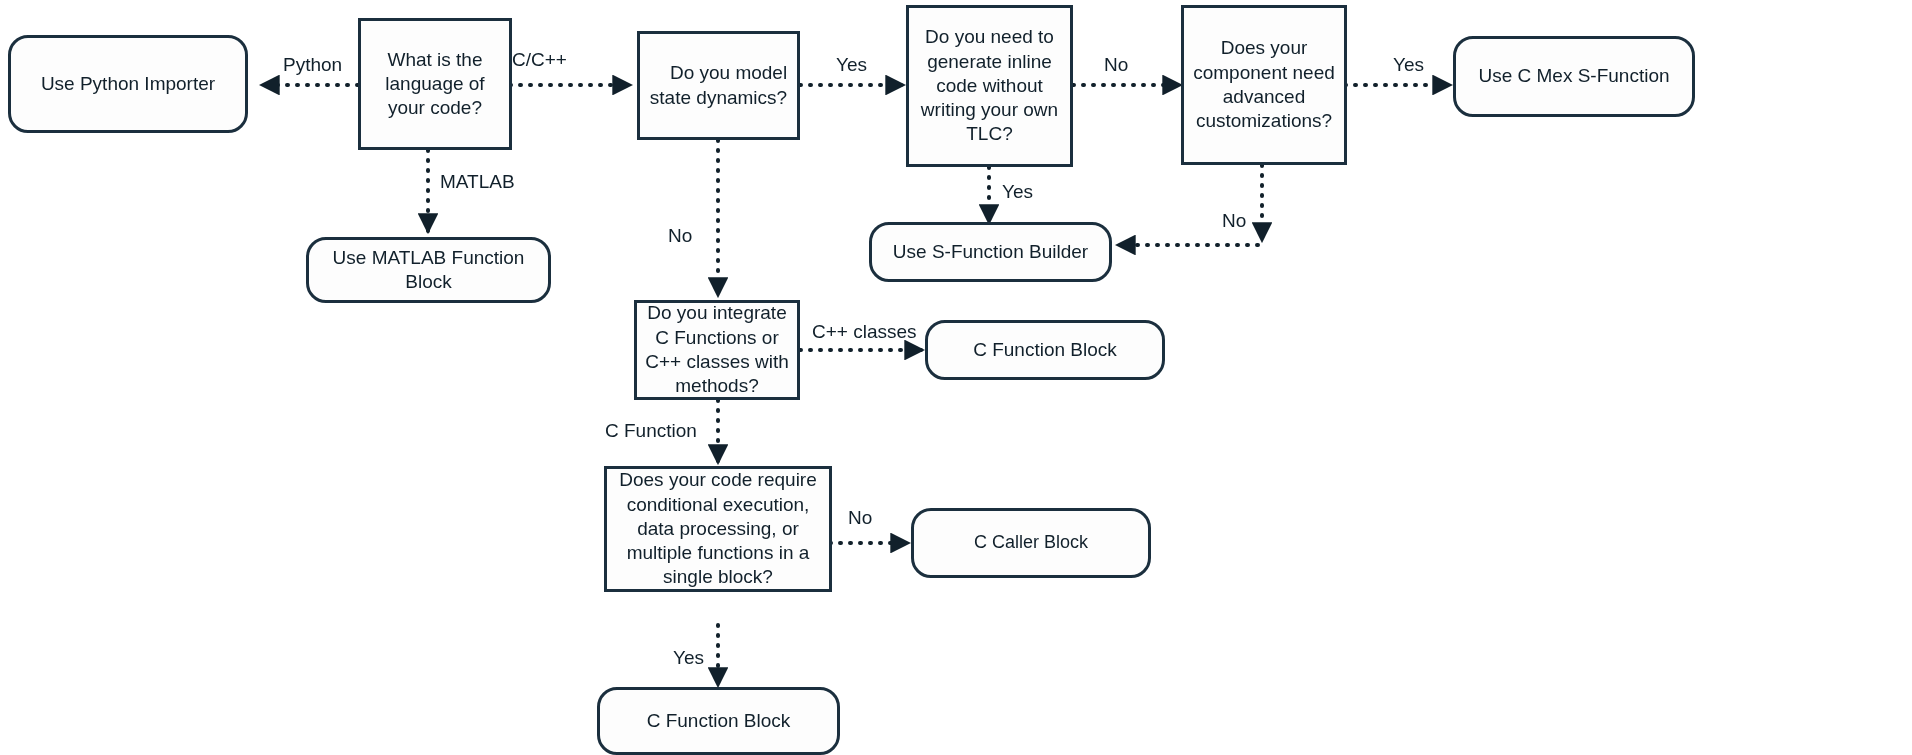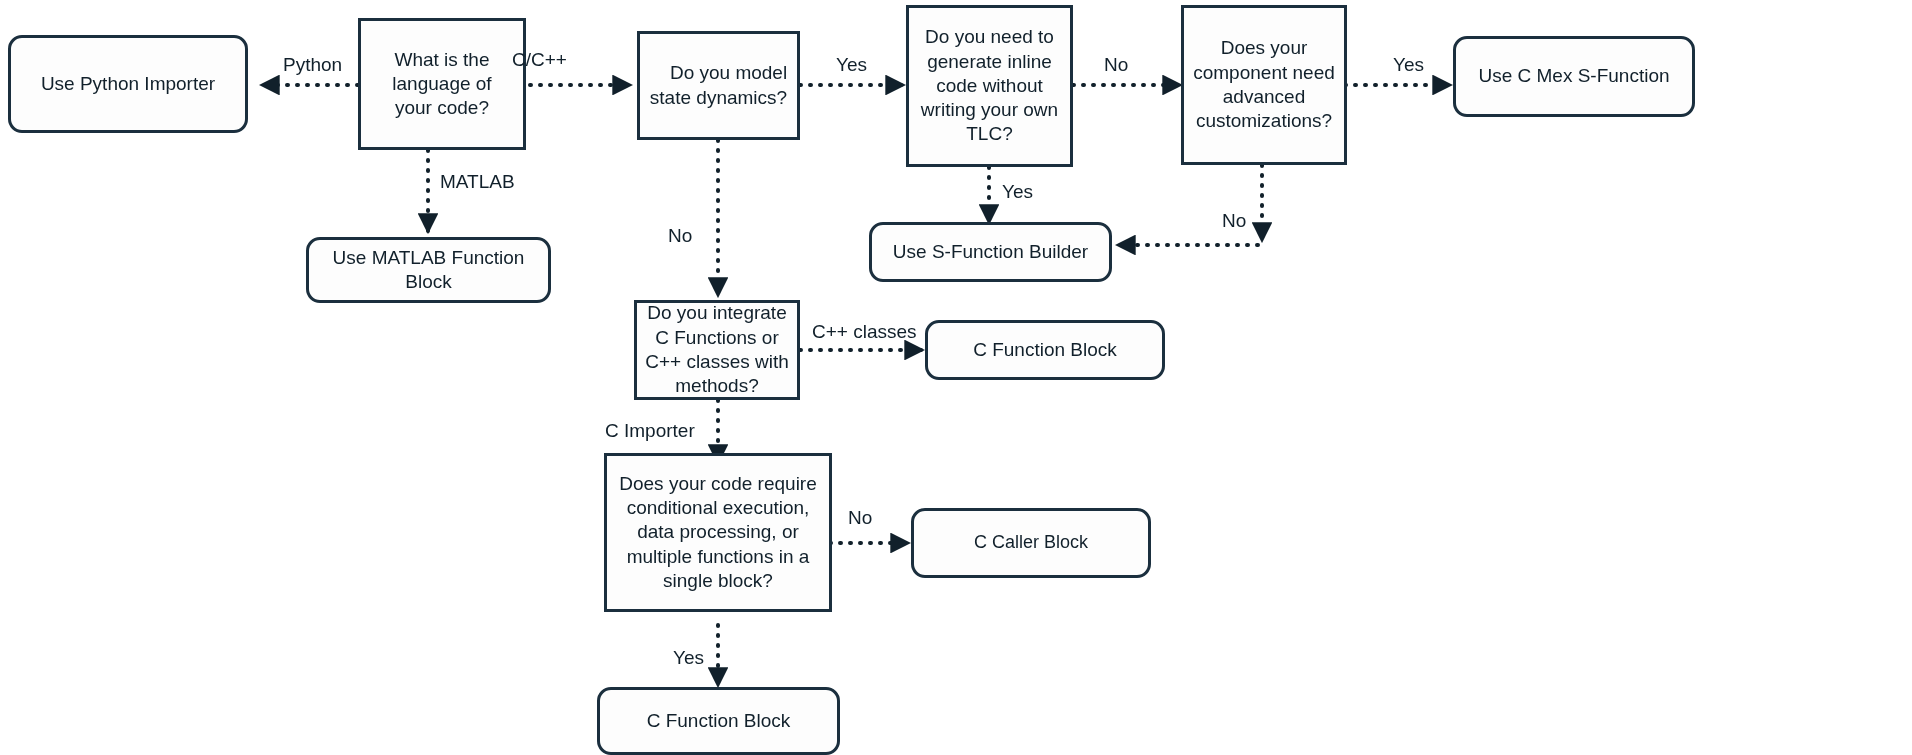--- a/index.html
+++ b/index.html
@@ -38,21 +38,21 @@
     border: 3px solid #1b2f3e;
     color: #11202b;
     line-height: 1.28;
     padding: 4px 8px;
     z-index: 2;
   }
   .node.decision {
     border-radius: 0;
   }
   .node.terminal {
-    border-radius: 14px;
+    border-radius: 20px;
   }
   .node .label {
     display: block;
     white-space: pre-line;
   }
   .edge-label {
     position: absolute;
     background: transparent;
     color: #11202b;
     white-space: nowrap;
@@ -99,21 +99,21 @@
       <path d="M 830 543 L 908 543"></path>
 
       <path d="M 718 625 L 718 685"></path>
     </g>
   </svg>
 
   <div class="node terminal" style="left:8px; top:35px; width:240px; height:98px; font-size:19px;">
     <span class="label">Use Python Importer</span>
   </div>
 
-  <div class="node decision" style="left:358px; top:18px; width:168px; height:132px; font-size:19px;">
+  <div class="node decision" style="left:358px; top:18px; width:154px; height:132px; font-size:19px;">
     <span class="label">What is the
 language of
 your code?</span>
   </div>
 
   <div class="node terminal" style="left:306px; top:237px; width:245px; height:66px; font-size:19px;">
     <span class="label">Use MATLAB Function
 Block</span>
   </div>
 
@@ -149,21 +149,21 @@
     <span class="label">Do you integrate
 C Functions or
 C++ classes with
 methods?</span>
   </div>
 
   <div class="node terminal" style="left:925px; top:320px; width:240px; height:60px; font-size:19px;">
     <span class="label">C Function Block</span>
   </div>
 
-  <div class="node decision" style="left:604px; top:453px; width:228px; height:159px; font-size:19px;">
+  <div class="node decision" style="left:604px; top:466px; width:228px; height:126px; font-size:19px;">
     <span class="label">Does your code require
 conditional execution,
 data processing, or
 multiple functions in a
 single block?</span>
   </div>
 
   <div class="node terminal" style="left:911px; top:508px; width:240px; height:70px; font-size:18px;">
     <span class="label">C Caller Block</span>
   </div>
@@ -185,19 +185,19 @@
   <div class="edge-label" style="left:1393px; top:55px; font-size:19px;">Yes</div>
 
   <div class="edge-label" style="left:668px; top:226px; font-size:19px;">No</div>
 
   <div class="edge-label" style="left:1002px; top:182px; font-size:19px;">Yes</div>
 
   <div class="edge-label" style="left:1222px; top:211px; font-size:19px;">No</div>
 
   <div class="edge-label" style="left:812px; top:322px; font-size:19px;">C++ classes</div>
 
-  <div class="edge-label" style="left:605px; top:421px; font-size:19px;">C Importer</div>
+  <div class="edge-label" style="left:605px; top:421px; font-size:19px;">C Function</div>
 
   <div class="edge-label" style="left:848px; top:508px; font-size:19px;">No</div>
 
   <div class="edge-label" style="left:673px; top:648px; font-size:19px;">Yes</div>
 
 </div>
 
 </body></html>

